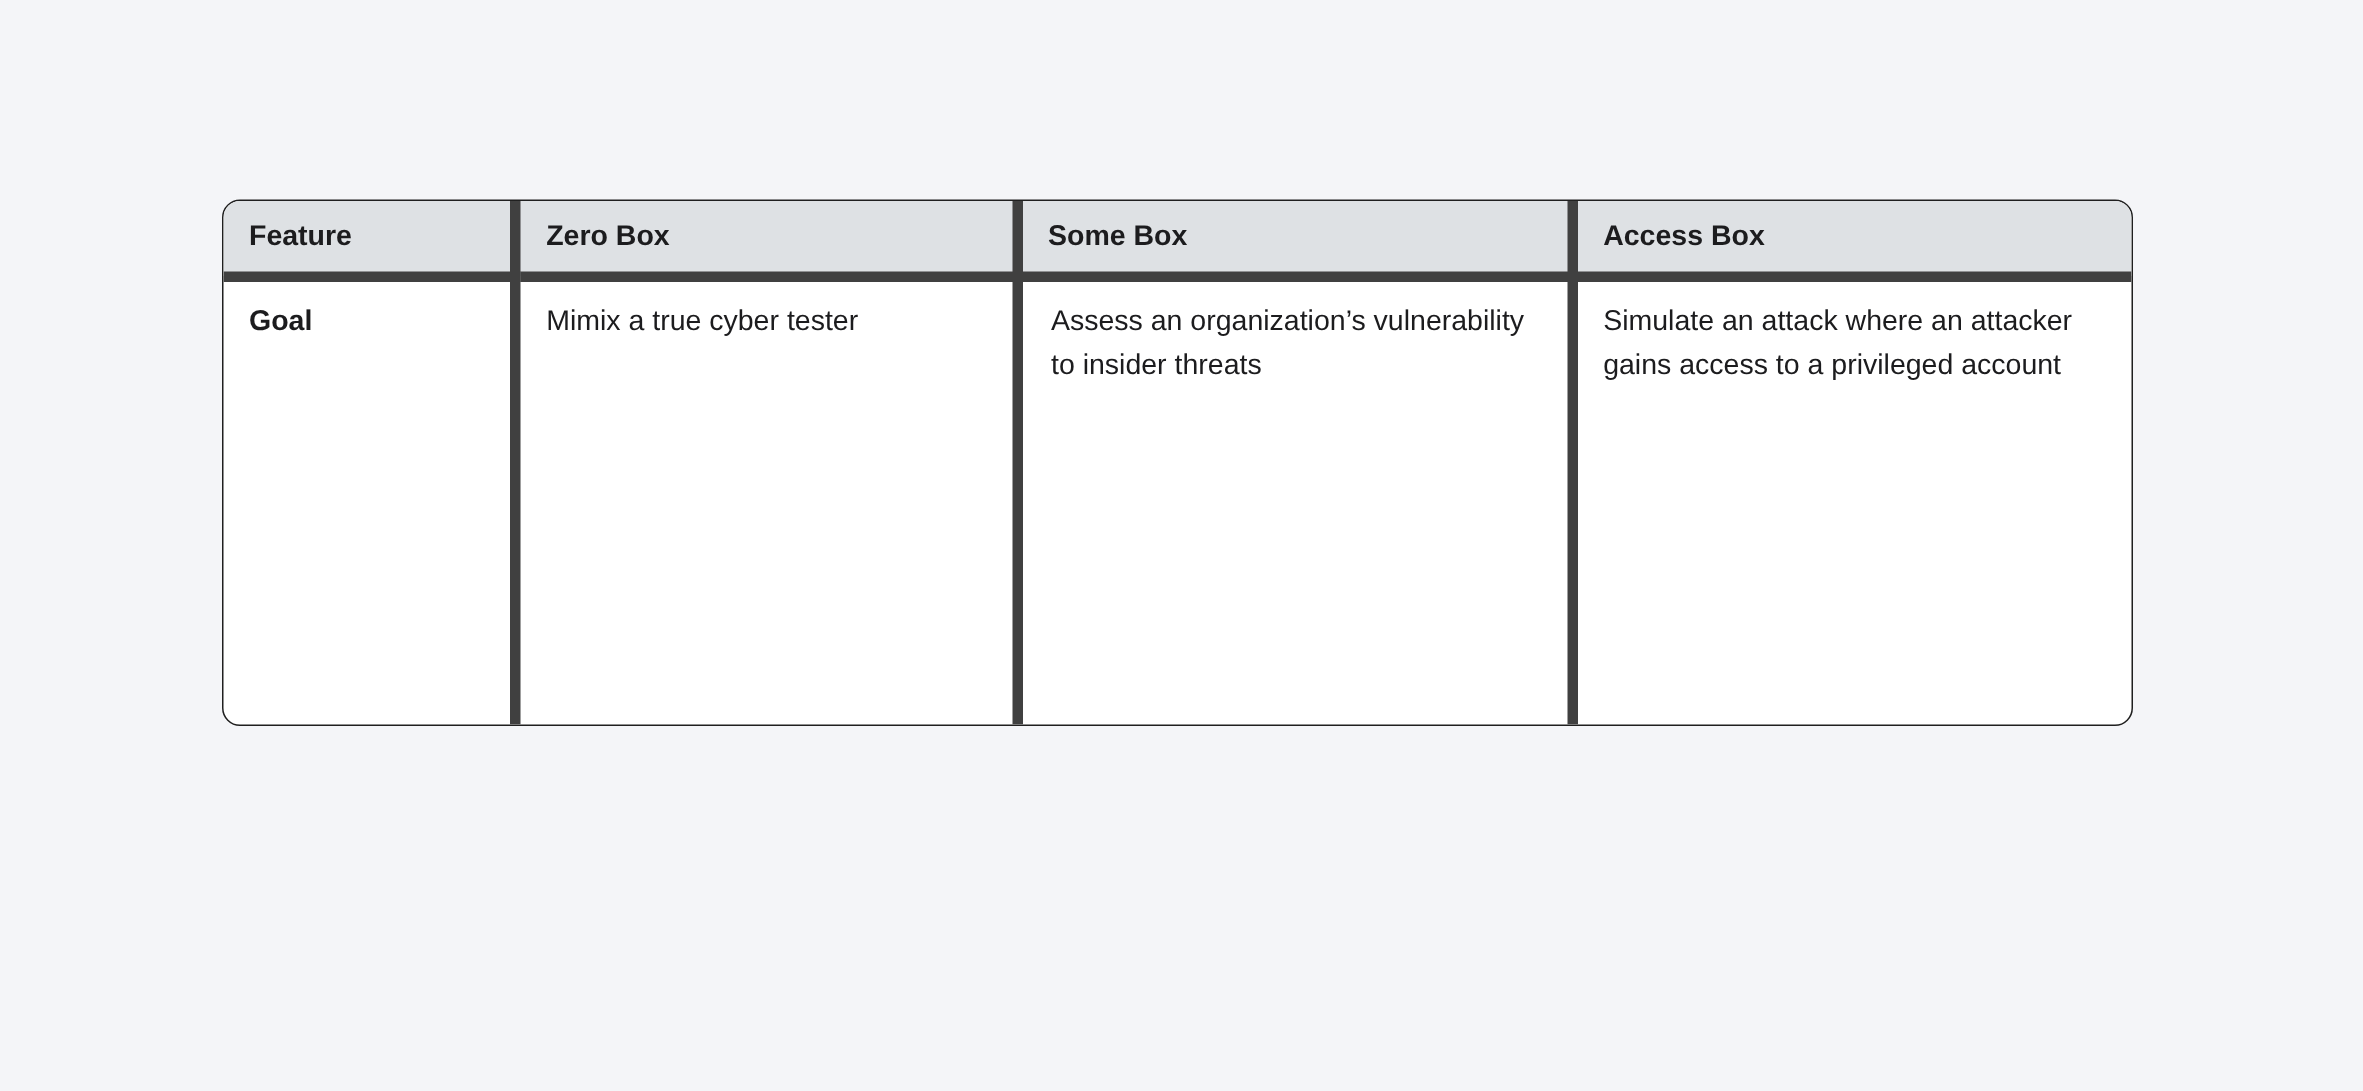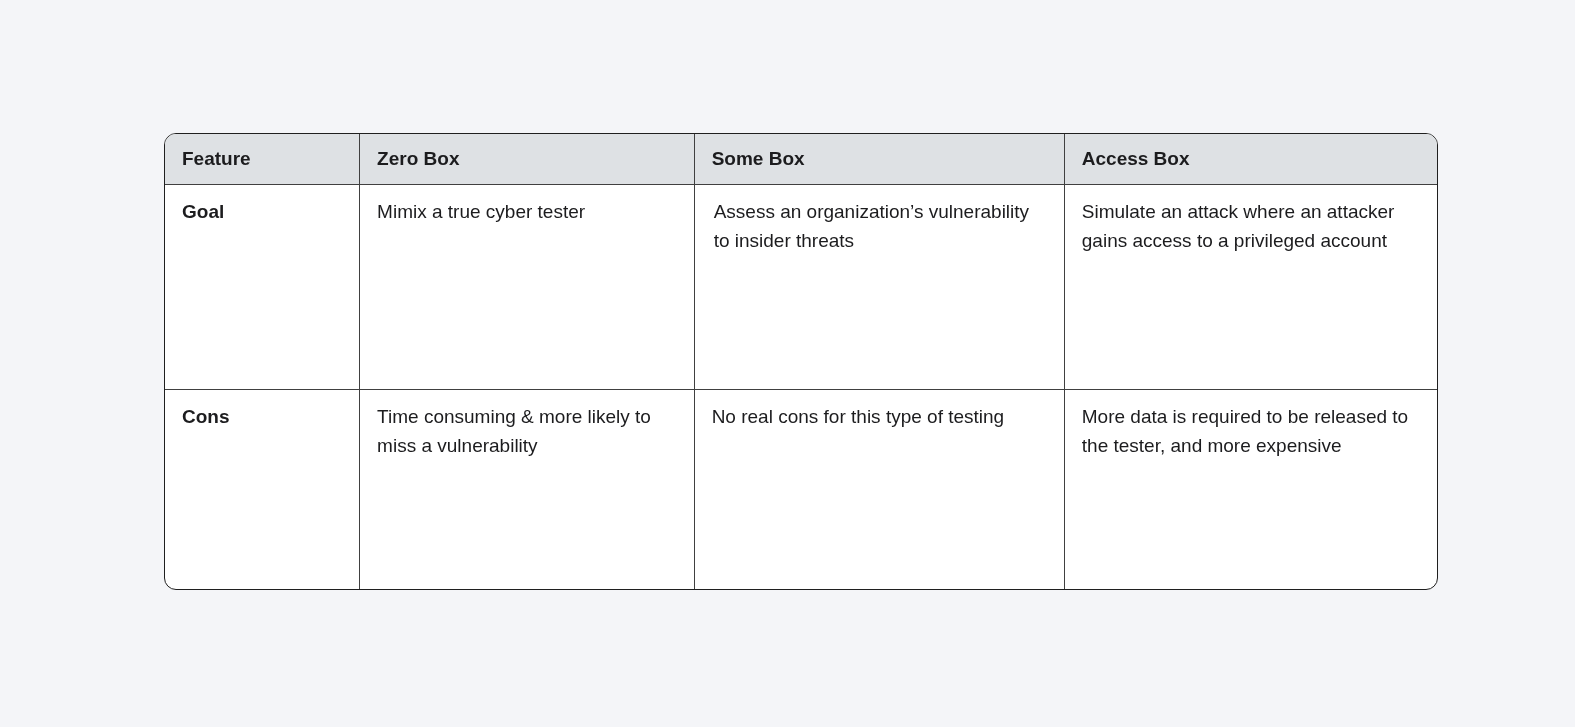--- a/index.html
+++ b/index.html
@@ -6,41 +6,41 @@
   html, body {
     width: 1575px;
     height: 727px;
     background: #f4f5f8;
     font-family: "Liberation Sans", "DejaVu Sans", sans-serif;
     color: #1c1c1e;
     overflow: hidden;
   }
   .table-wrap {
     position: absolute;
-    left: 164px;
+    left: 148px;
     top: 133px;
     width: 1274px;
-    height: 457px;
+    height: 351px;
     background: #ffffff;
     border: 1px solid #1f1f1f;
     border-radius: 12px;
     overflow: hidden;
   }
   table.compare {
     width: 100%;
     height: 100%;
     border-collapse: collapse;
     table-layout: fixed;
   }
   col.c-feature { width: 15.3%; }
   col.c-black   { width: 26.3%; }
   col.c-grey    { width: 29.1%; }
   col.c-white   { width: 29.3%; }
   th, td {
-    border: 1px solid #404040;
+    border: 7px solid #404040;
     text-align: left;
     vertical-align: top;
     padding: 12px 16px 12px 17px;
     font-size: 19px;
     line-height: 29px;
     word-wrap: break-word;
   }
   
   tr > *:first-child { border-left: none; }
   tr > *:last-child  { border-right: none; }
@@ -80,21 +80,15 @@
         <th>Access Box</th>
       </tr>
     </thead>
     <tbody>
       <tr class="r-goal">
         <td class="row-label">Goal</td>
         <td>Mimix a true cyber tester</td>
         <td class="cell-grey-goal">Assess an organization’s vulnerability to insider threats</td>
         <td>Simulate an attack where an attacker gains access to a privileged account</td>
       </tr>
-      <tr class="r-cons">
-        <td class="row-label">Cons</td>
-        <td>Time consuming &amp; more likely to miss a vulnerability</td>
-        <td>No real cons for this type of testing</td>
-        <td>More data is required to be released to the tester, and more expensive</td>
-      </tr>
     </tbody>
   </table>
 </div>
 
 </body></html>

